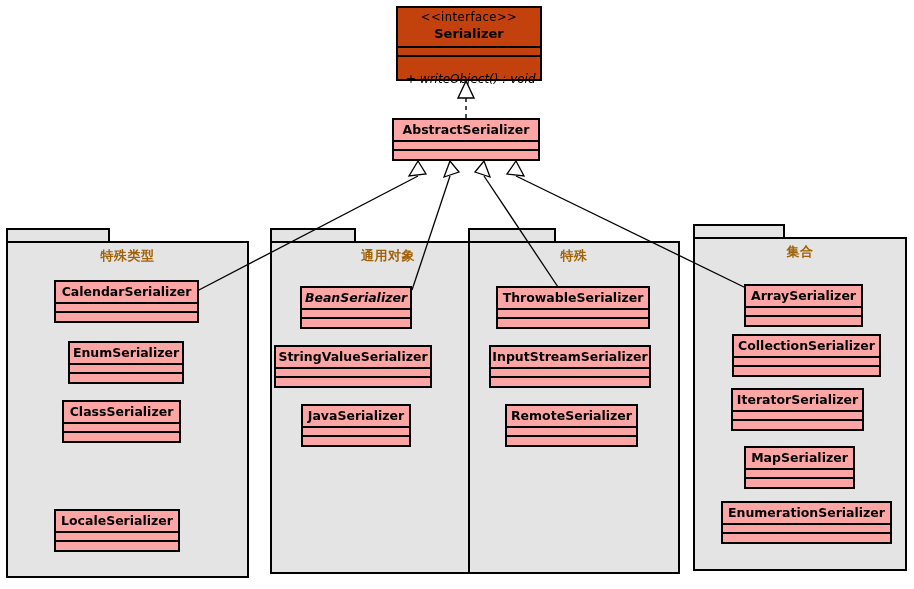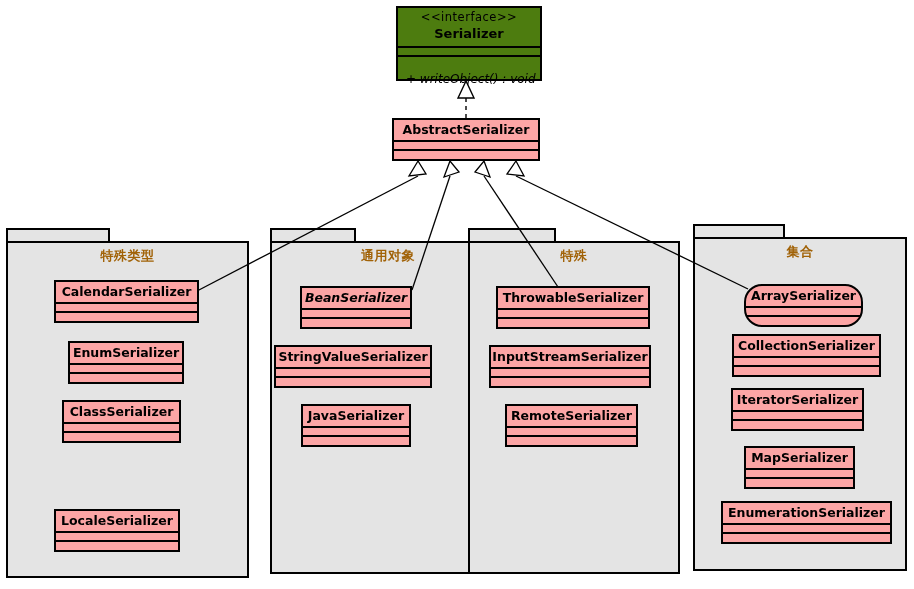--- a/index.html
+++ b/index.html
@@ -77,21 +77,21 @@
     border-bottom: 2px solid #000000;
     box-sizing: border-box;
   }
   .cb-ops {
     height: 9px;
     box-sizing: border-box;
   }
   
   .ifacebox {
     position: absolute;
-    background: #4d7c0f;
+    background: #c2410c;
     border: 2px solid #000000;
     box-sizing: border-box;
     z-index: 5;
   }
   .if-head {
     height: 40px;
     box-sizing: border-box;
     border-bottom: 2px solid #000000;
     text-align: center;
     padding-top: 2px;
@@ -236,21 +236,21 @@
     <div class="cb-attrs"></div>
     <div class="cb-ops"></div>
   </div>
 
   <div class="package" style="left:693px; top:224px; width:214px; height:347px;">
     <div class="package-tab" style="width:92px;"></div>
     <div class="package-body" style="top:13px; width:214px; height:334px;"></div>
     <div class="package-title">集合</div>
   </div>
 
-  <div class="classbox" style="left:744px; top:284px; width:119px; height:43px;border-radius:18px;">
+  <div class="classbox" style="left:744px; top:284px; width:119px; height:43px;">
     <div class="cb-name">ArraySerializer</div>
     <div class="cb-attrs"></div>
     <div class="cb-ops"></div>
   </div>
 
   <div class="classbox" style="left:732px; top:334px; width:149px; height:43px;">
     <div class="cb-name">CollectionSerializer</div>
     <div class="cb-attrs"></div>
     <div class="cb-ops"></div>
   </div>

